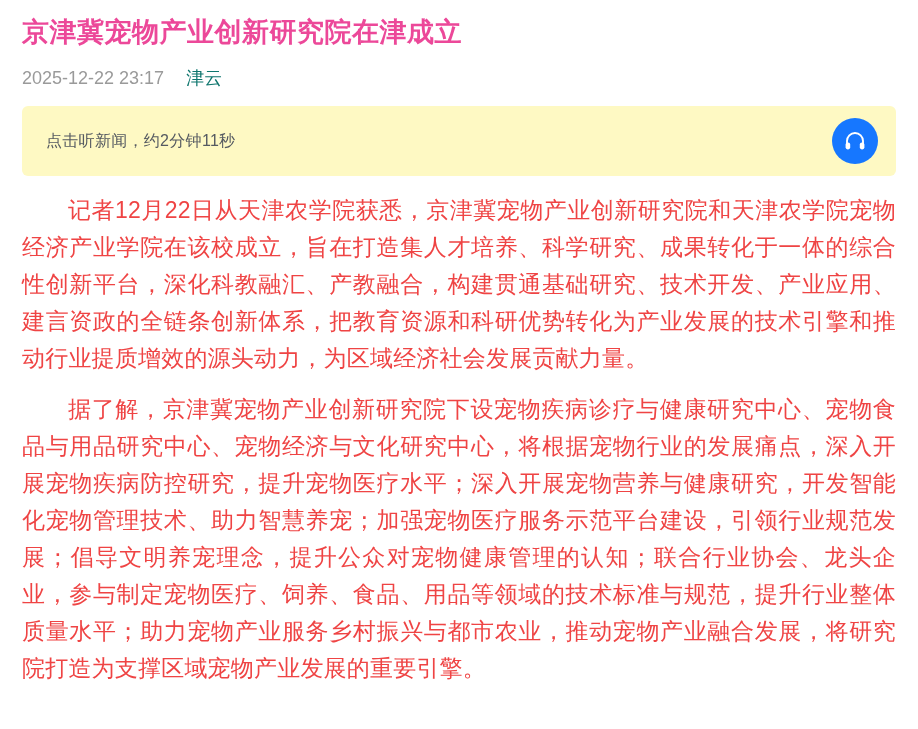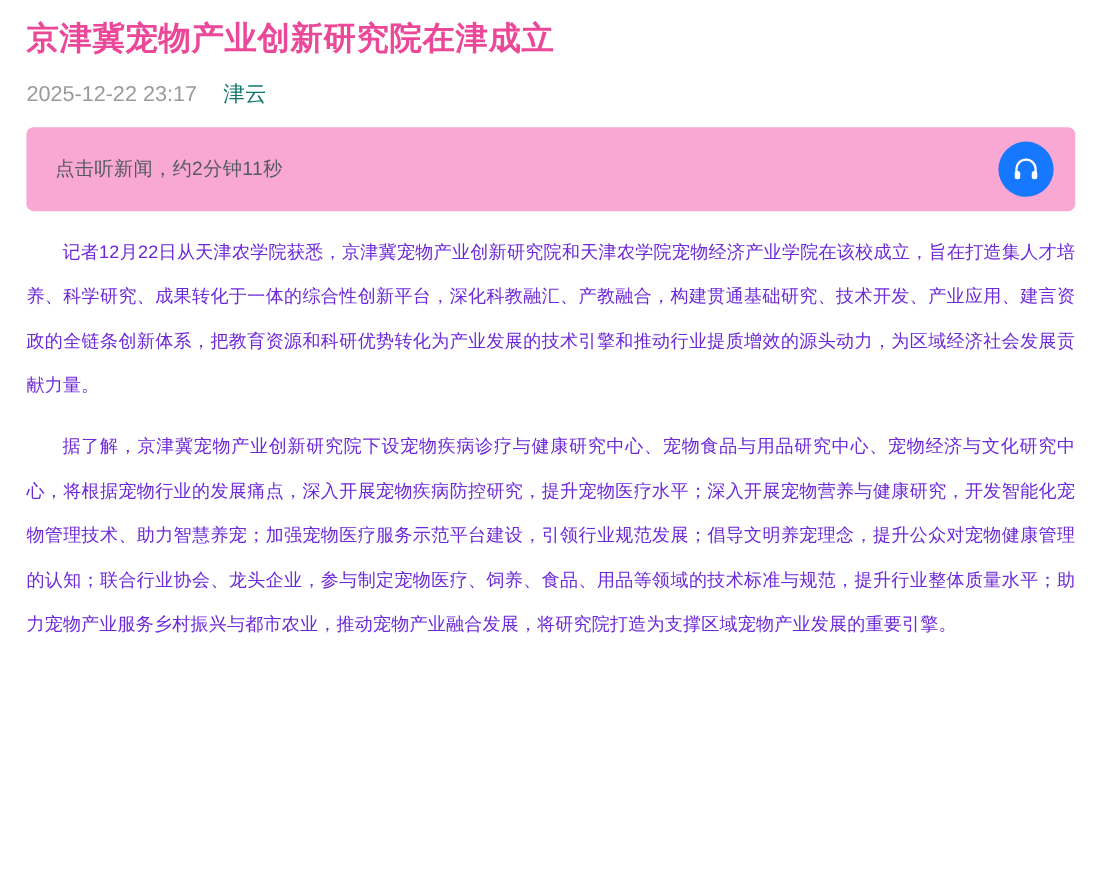--- a/index.html
+++ b/index.html
@@ -37,21 +37,21 @@
   }
   .meta-date {
     margin-right: 22px;
   }
   .meta-source {
     color: #0f766e;
   }
   .audio-bar {
     margin-top: 16px;
     height: 70px;
-    background: #f9a8d4;
+    background: #fef9c3;
     border-radius: 6px;
     display: flex;
     align-items: center;
     justify-content: space-between;
     padding: 0 18px 0 24px;
     box-sizing: border-box;
   }
   .audio-label {
     font-size: 16px;
     color: #555a61;
@@ -68,23 +68,23 @@
     flex: none;
     cursor: pointer;
   }
   .audio-btn svg {
     display: block;
   }
   .body-text {
     margin-top: 16px;
   }
   .para {
-    font-size: 15px;
+    font-size: 23px;
     line-height: 37px;
-    color: #6d28d9;
+    color: #ef4444;
     text-indent: 2em;
     margin: 0 0 14px 0;
     text-align: justify;
     letter-spacing: 0.2px;
   }
 </style>
 </head>
 <body>
 
 <div class="page">

